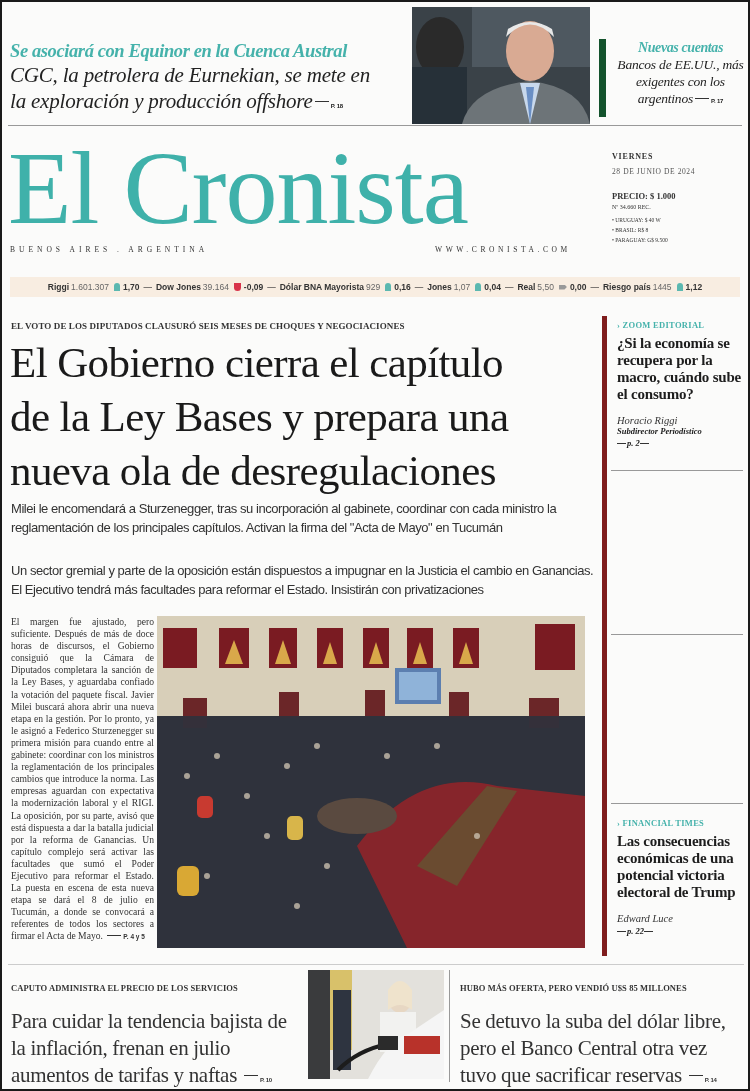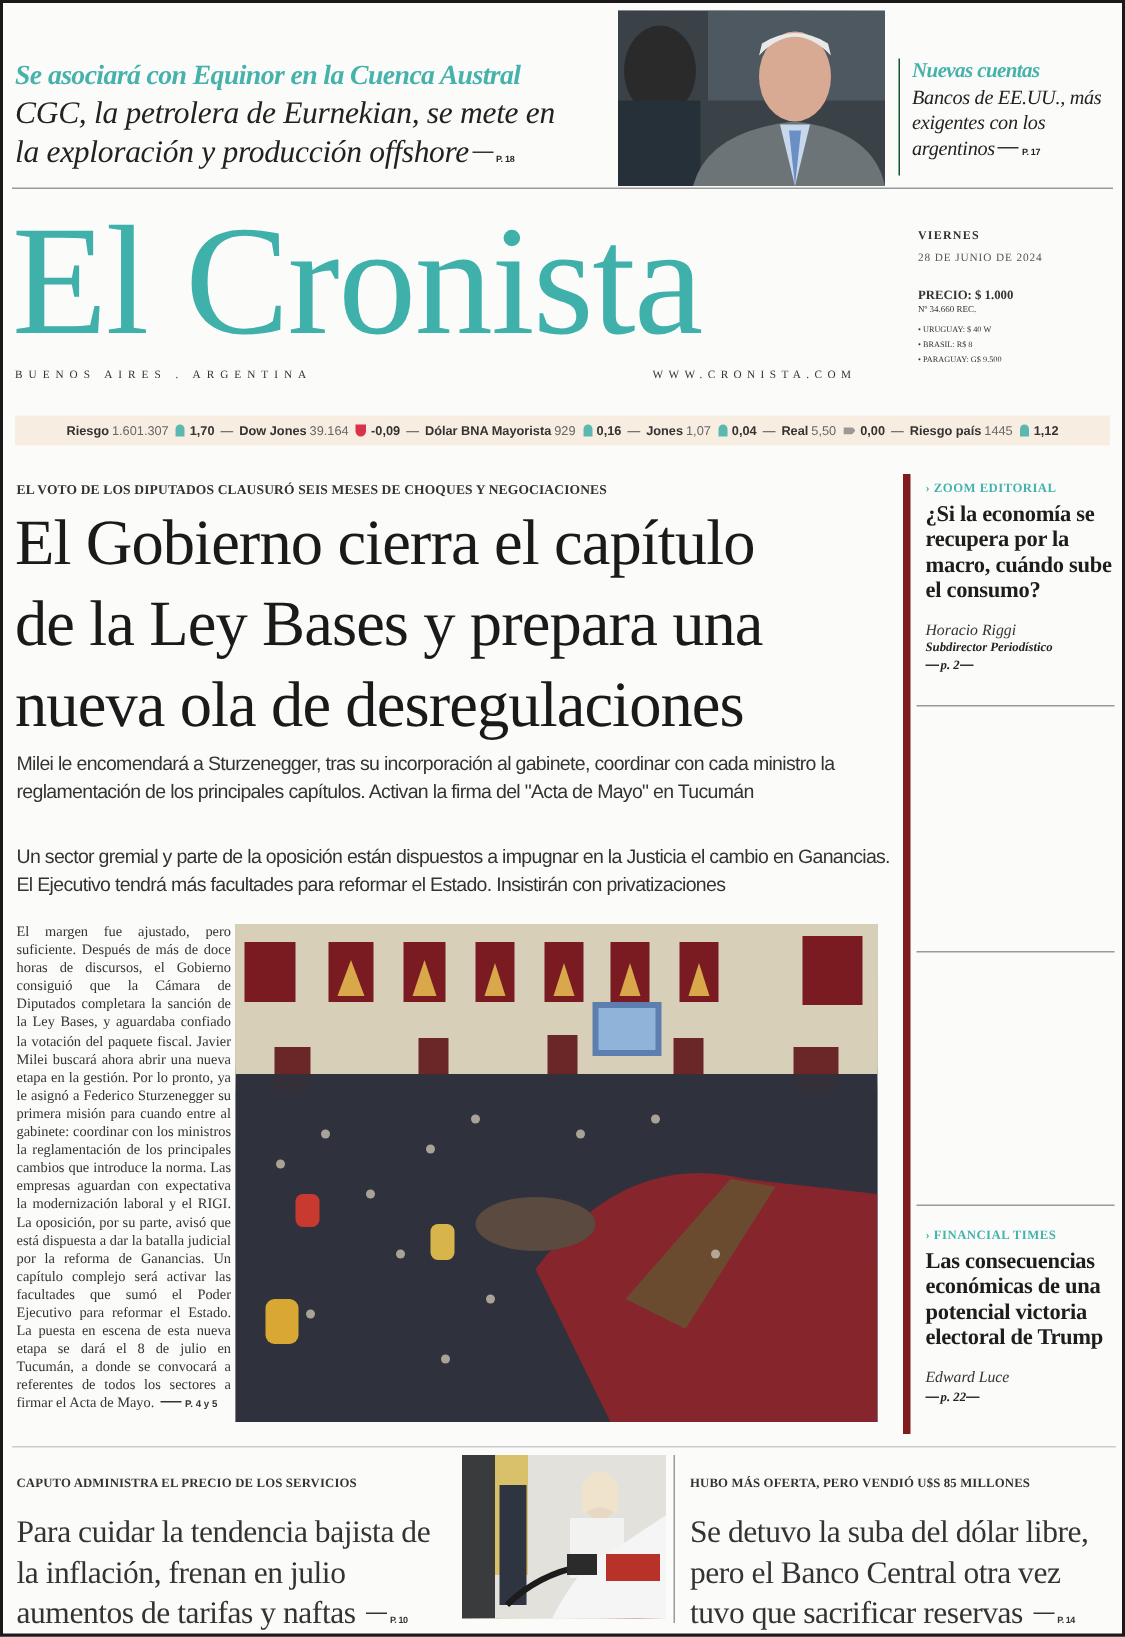--- a/index.html
+++ b/index.html
@@ -11,21 +11,21 @@
   }
 
   
   .teaser-left { position: absolute; left: 8px; top: 38px; width: 398px; }
   .teaser-kicker { font-size: 18.5px; font-style: italic; font-weight: bold; color: #45b2ab; letter-spacing: -0.4px; line-height: 22px; }
   .teaser-head { font-size: 21px; font-style: italic; line-height: 26px; color: #222; letter-spacing: -0.2px; }
   .pref { font-family: "Liberation Sans", sans-serif; font-style: normal; font-size: 6px; font-weight: bold; }
   .rule-line { display: inline-block; width: 14px; border-bottom: 1px solid #333; margin: 0 2px 3px 2px; vertical-align: middle; }
   .teaser-photo { position: absolute; left: 410px; top: 5px; width: 178px; height: 117px; overflow: hidden;
     background: linear-gradient(135deg, #2d3438 0%, #5b6670 40%, #8a8f92 60%, #39414a 100%); }
-  .teaser-right { position: absolute; left: 597px; top: 37px; width: 148px; border-left: 1px solid #14532d; padding-left: 8px; height: 78px; }
+  .teaser-right { position: absolute; left: 597px; top: 37px; width: 148px; border-left: 7px solid #14532d; padding-left: 8px; height: 78px; text-align: center; }
   .teaser-right .teaser-kicker { font-size: 14px; line-height: 17px; }
   .teaser-right .teaser-head { font-size: 13.5px; line-height: 17px; }
 
   .hrule { position: absolute; left: 6px; right: 6px; height: 1px; background: #999; }
 
   
   .logo { position: absolute; left: 6px; top: 134px; font-size: 104px; line-height: 104px; color: #3fb1aa; letter-spacing: -1px; font-family: "Liberation Serif", serif; }
   .mast-sub { position: absolute; top: 243px; font-size: 7.5px; letter-spacing: 4px; color: #333; font-family: "Liberation Serif", serif; }
   .mast-info { position: absolute; left: 610px; top: 150px; width: 130px; font-family: "Liberation Serif", serif; color: #333; }
   .mast-info .day { font-size: 8px; font-weight: bold; letter-spacing: 0.8px; }
@@ -115,21 +115,21 @@
     <div class="price">PRECIO: $ 1.000</div>
     <div class="num">Nº 34.660  REC.</div>
     <div class="intl">
       <div>• URUGUAY: $ 40 W</div>
       <div>• BRASIL: R$ 8</div>
       <div>• PARAGUAY: G$ 9.500</div>
     </div>
   </div>
 
   <div class="ticker">
-    <b>Riesgo</b>
+    <b>Riggi</b>
       <span class="val">1.601.307</span>
       <span class="arrow-up"></span>
       <b>1,70</b>
     <span class="sep">—</span>
     <b>Dow Jones</b>
       <span class="val">39.164</span>
       <span class="arrow-down"></span>
       <b>-0,09</b>
     <span class="sep">—</span>
     <b>Dólar BNA Mayorista</b>

